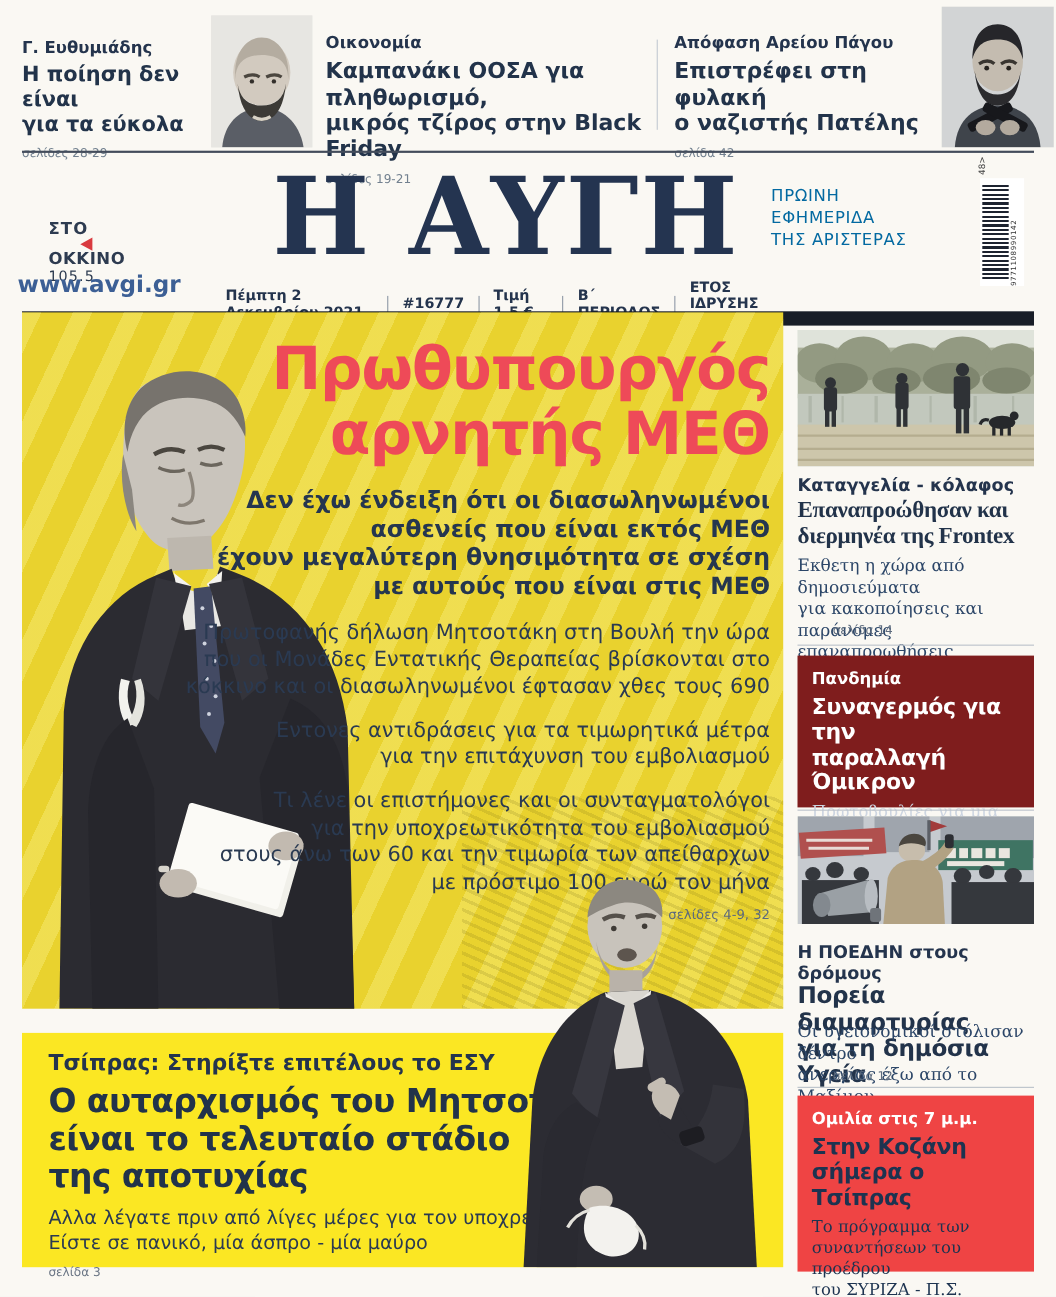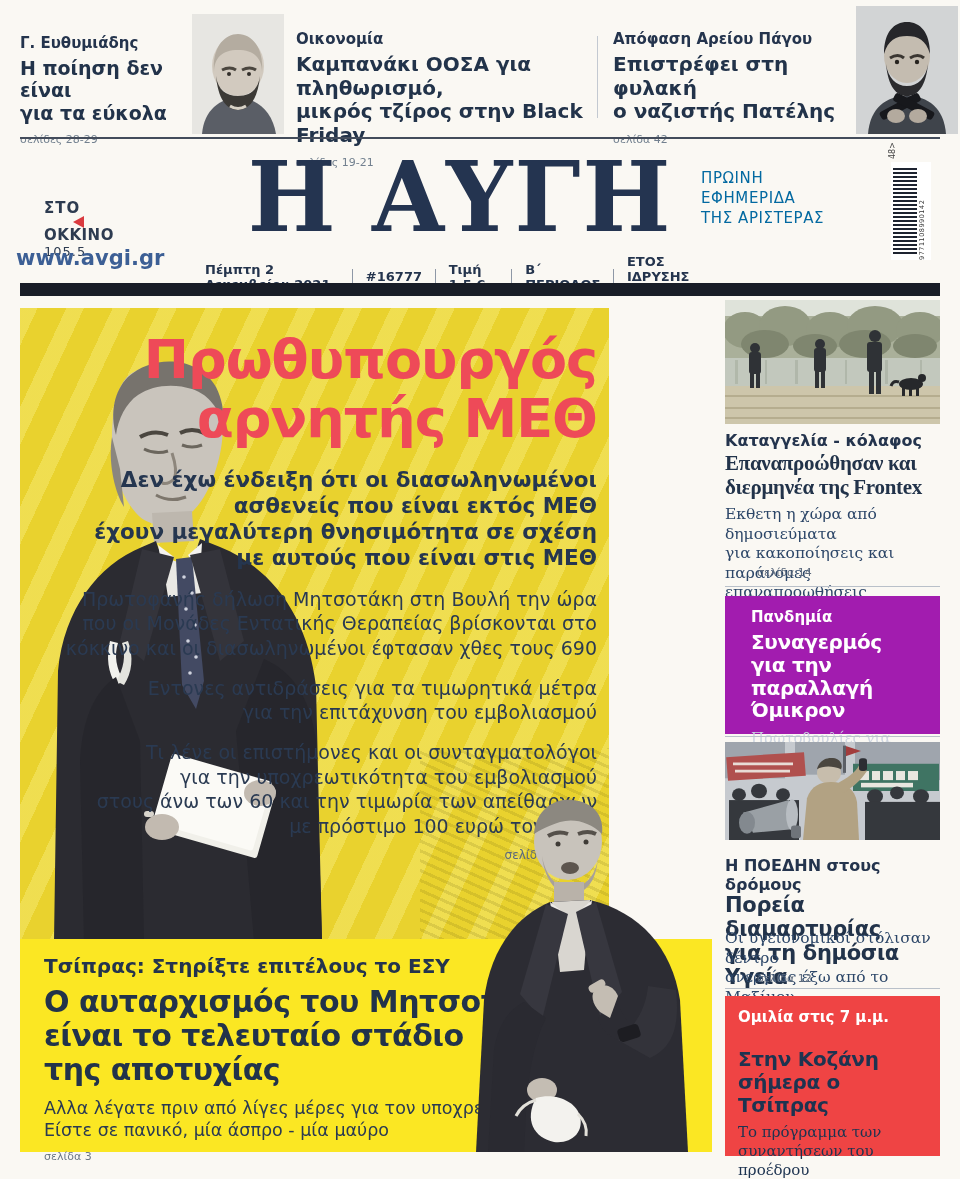--- a/index.html
+++ b/index.html
@@ -29,21 +29,21 @@
   .barcode{left:891px;top:162px;width:40px;height:98px;background:#fff;display:flex;}
   .barcode .bars{width:24px;height:86px;margin:6px 0 0 2px;
                  background:repeating-linear-gradient(0deg,#1d2330 0 2px,#fff 2px 4px);}
   .barcode .num{font-size:6.5px;color:#333;writing-mode:vertical-rl;transform:rotate(180deg);margin-left:1px;letter-spacing:.5px;}
   .barcode .code{position:absolute;top:-12px;left:6px;font-size:8px;color:#444;transform:rotate(-90deg);transform-origin:left bottom;}
   .dateline{left:205px;top:254px;width:520px;display:flex;justify-content:center;align-items:center;
             font-size:13px;font-weight:bold;color:#24344d;}
   .dateline .sep{width:1px;height:15px;background:#8e98a6;margin:0 13px;}
   .blackbar{left:20px;top:283px;width:920px;height:13px;background:#181d27;}
   
-  .main-box{left:20px;top:308px;width:589px;height:633px;
+  .main-box{left:20px;top:284px;width:692px;height:633px;
             background:repeating-linear-gradient(115deg,rgba(255,250,160,.30) 0 16px,rgba(0,0,0,0) 16px 42px),#e9d22e;}
   .hatch{position:absolute;left:400px;top:440px;right:0;bottom:0;
          background:repeating-linear-gradient(24deg,rgba(110,100,20,.16) 0 3px,rgba(0,0,0,0) 3px 9px);}
   .lead-photo{position:absolute;left:0;bottom:0;width:318px;height:600px;}
   .lead-photo svg{display:block;width:100%;height:100%;}
   .lead-text{position:absolute;right:12px;top:22px;width:600px;display:flex;flex-direction:column;
              align-items:flex-end;text-align:right;}
   .lead-head{font-size:54px;line-height:1.1;font-weight:bold;color:#ee4a58;letter-spacing:-1px;}
   .lead-sub{margin-top:18px;font-size:21.5px;line-height:1.22;font-weight:bold;color:#25364f;}
   .lead-p{margin-top:15px;font-size:19px;line-height:1.3;font-weight:500;color:#2a3a52;}
@@ -58,28 +58,28 @@
   .tsipras-photo svg{display:block;width:100%;height:100%;}
   
   .sb{left:725px;width:215px;}
   .sb-photo{left:725px;width:215px;background:#dfe3da;overflow:hidden;}
   .sb-photo svg{display:block;width:100%;height:100%;}
   .sb-kicker{font-size:16px;font-weight:bold;color:#24344d;}
   .sb-head{font-size:21px;line-height:1.14;font-weight:bold;color:#22334a;letter-spacing:-.3px;}
   .sb-dek{font-family:"DejaVu Serif",serif;font-size:15.5px;line-height:1.26;color:#2c4668;}
   .sb-pages{font-size:11px;color:#5c6a7d;margin-left:32px;}
   .sb-div{left:725px;width:215px;height:1px;background:#b9c0c9;}
-  .navy-box{left:725px;top:596px;width:215px;height:138px;background:#a21caf;box-sizing:border-box;padding:12px 26px;}
+  .navy-box{left:725px;top:596px;width:215px;height:138px;background:#7f1d1d;box-sizing:border-box;padding:12px 13px;}
   .navy-box .sb-kicker{color:#ffffff;font-size:15px;}
   .navy-box .sb-head{color:#ffffff;font-size:20px;margin-top:5px;}
   .navy-box .sb-dek{color:#cdd5e1;font-size:15px;margin-top:7px;}
   .navy-box .sb-pages{color:#e8ecf2;margin-top:6px;}
   .cyan-box{left:725px;top:996px;width:215px;height:160px;background:#ef4444;box-sizing:border-box;padding:12px 13px;}
   .cyan-box .sb-kicker{color:#ffffff;font-size:15px;}
-  .cyan-box .sb-head{color:#1d3350;font-size:20px;margin-top:22px;}
+  .cyan-box .sb-head{color:#1d3350;font-size:20px;margin-top:5px;}
   .cyan-box .sb-dek{color:#1d3350;font-size:15px;margin-top:7px;}
 </style>
 </head>
 <body>
 
 <div id="page">
 
   <div class="abs" style="left:20px;top:34px;width:172px;">
     <div class="ts-kicker">Γ. Ευθυμιάδης</div>
     <div class="ts-head pre">Η ποίηση δεν είναι

